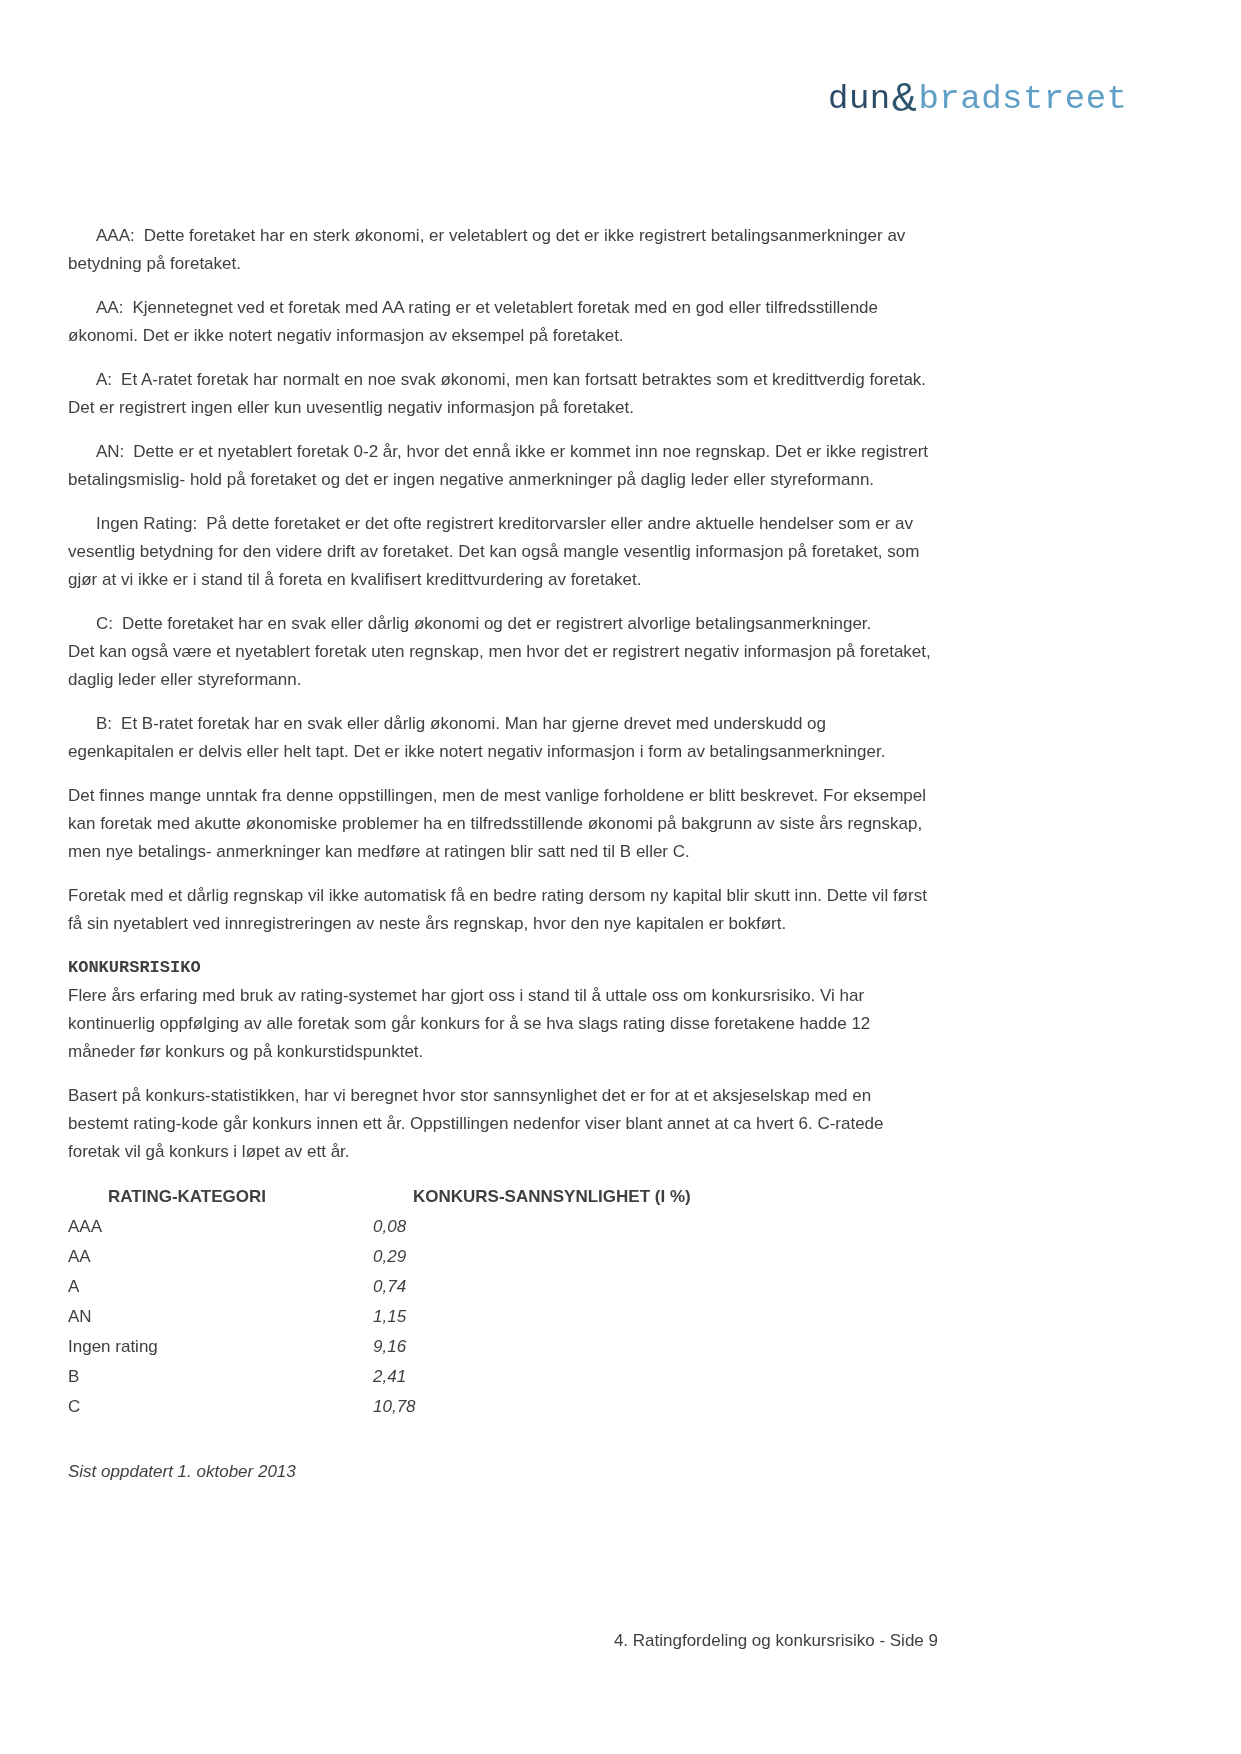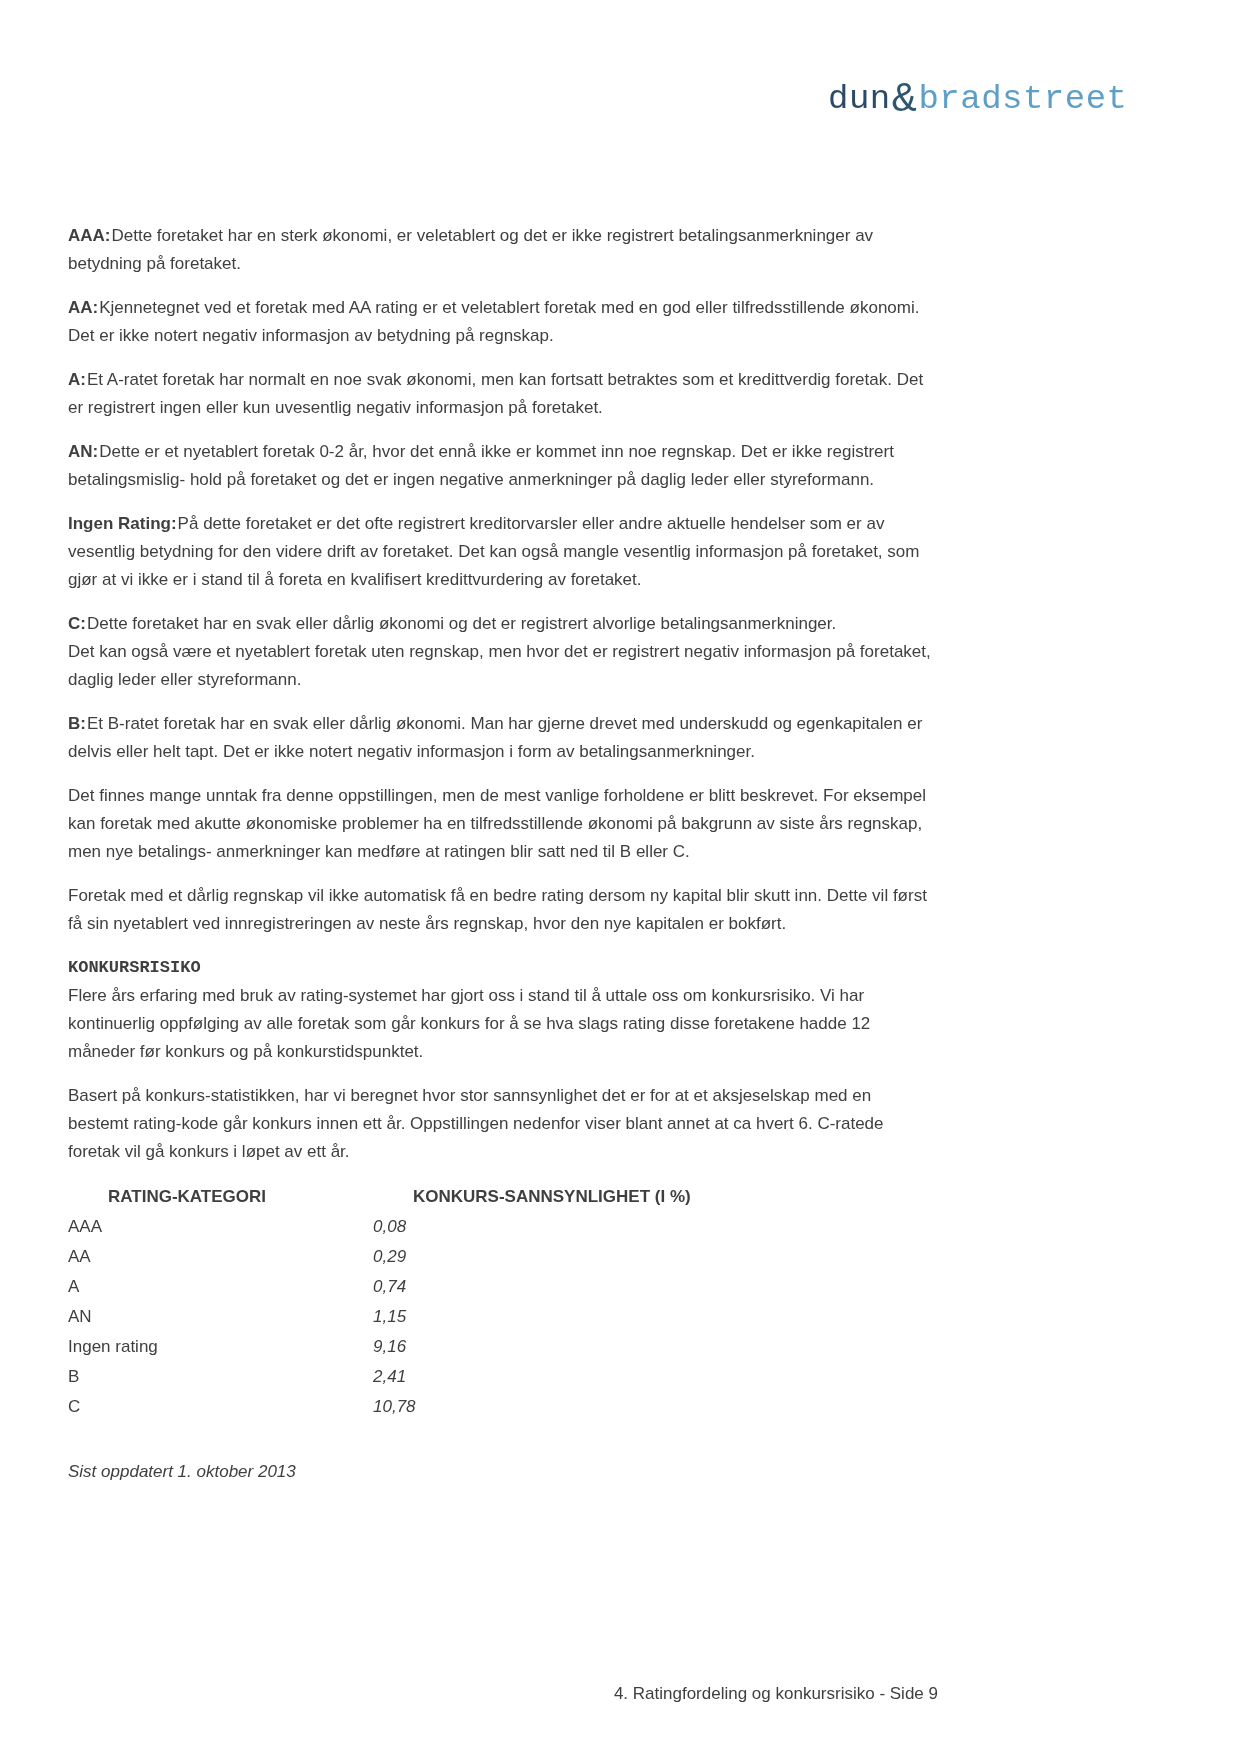--- a/index.html
+++ b/index.html
@@ -39,22 +39,23 @@
     position: absolute;
     left: 68px;
     top: 222px;
     width: 868px;
     color: #3f3f3f;
     font-size: 17px;
     line-height: 28px;
   }
   .para { margin: 0 0 16px 0; }
   .lead {
-    font-weight: bold;
-    padding-right: 1px;
+    font-weight: normal;
+    padding-right: 9px;
+    margin-left: 28px;
   }
   .heading { font-weight: bold; font-family: Liberation Mono, monospace; }
 
   
   .table { margin-top: 14px; }
   .trow {
     display: flex;
     height: 30px;
     align-items: center;
   }
@@ -62,42 +63,42 @@
   .tcol1 { width: 305px; }
   .tval { width: 40px; text-align: left; font-style: italic; }
 
   .note {
     margin-top: 36px;
     font-style: italic;
   }
 
   .footer {
     position: absolute;
-    top: 1680px;
+    top: 1627px;
     right: 303px;
     color: #3f3f3f;
     font-size: 17px;
     line-height: 28px;
     white-space: nowrap;
   }
 </style>
 </head>
 <body>
 
 <div class="page">
 
   <div class="logo">
     <span class="logo-dun">dun</span><span class="logo-amp">&amp;</span><span class="logo-bradstreet">bradstreet</span>
   </div>
 
   <div class="content">
 
     <p class="para"><span class="lead">AAA:</span><span>Dette foretaket har en sterk økonomi, er veletablert og det er ikke registrert betalingsanmerkninger av betydning på foretaket.</span></p>
 
-    <p class="para"><span class="lead">AA:</span><span>Kjennetegnet ved et foretak med AA rating er et veletablert foretak med en god eller tilfredsstillende økonomi. Det er ikke notert negativ informasjon av betydning på regnskap.</span></p>
+    <p class="para"><span class="lead">AA:</span><span>Kjennetegnet ved et foretak med AA rating er et veletablert foretak med en god eller tilfredsstillende økonomi. Det er ikke notert negativ informasjon av eksempel på foretaket.</span></p>
 
     <p class="para"><span class="lead">A:</span><span>Et A-ratet foretak har normalt en noe svak økonomi, men kan fortsatt betraktes som et kredittverdig foretak. Det er registrert ingen eller kun uvesentlig negativ informasjon på foretaket.</span></p>
 
     <p class="para"><span class="lead">AN:</span><span>Dette er et nyetablert foretak 0-2 år, hvor det ennå ikke er kommet inn noe regnskap. Det er ikke registrert betalingsmislig- hold på foretaket og det er ingen negative anmerkninger på daglig leder eller styreformann.</span></p>
 
     <p class="para"><span class="lead">Ingen Rating:</span><span>På dette foretaket er det ofte registrert kreditorvarsler eller andre aktuelle hendelser som er av vesentlig betydning for den videre drift av foretaket. Det kan også mangle vesentlig informasjon på foretaket, som gjør at vi ikke er i stand til å foreta en kvalifisert kredittvurdering av foretaket.</span></p>
 
     <p class="para"><span class="lead">C:</span><span>Dette foretaket har en svak eller dårlig økonomi og det er registrert alvorlige betalingsanmerkninger.</span><br><span>Det kan også være et nyetablert foretak uten regnskap, men hvor det er registrert negativ informasjon på foretaket, daglig leder eller styreformann.</span></p>
 
     <p class="para"><span class="lead">B:</span><span>Et B-ratet foretak har en svak eller dårlig økonomi. Man har gjerne drevet med underskudd og egenkapitalen er delvis eller helt tapt. Det er ikke notert negativ informasjon i form av betalingsanmerkninger.</span></p>

